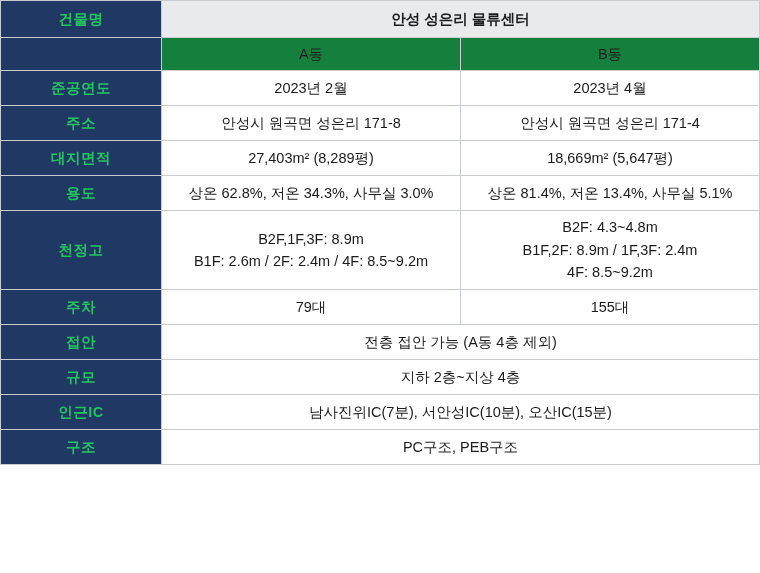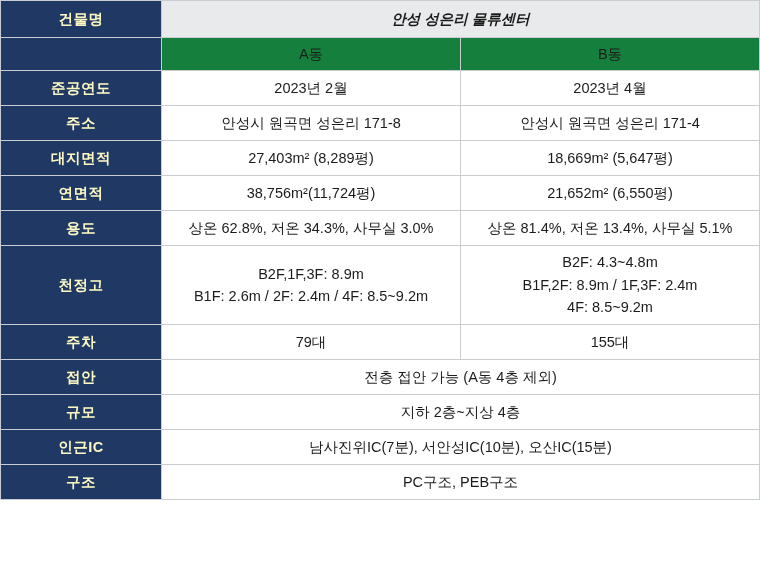--- a/index.html
+++ b/index.html
@@ -21,39 +21,38 @@
   table.spec td {
     border: 1px solid #c9ccd1;
     padding: 0;
     text-align: center;
     vertical-align: middle;
     font-size: 14.5px;
     line-height: 1.55;
   }
   td.label {
     background: #1f3864;
-    color: #fef9c3;
+    color: #22c55e;
     font-weight: bold;
     font-size: 15px;
     width: 160px;
     border-color: #1f3864;
     letter-spacing: 0.5px;
   }
   td.value {
     background: #ffffff;
     color: #1c1c1c;
     margin-top: 16px;
   }
   td.title {
     background: #e9eaec;
     color: #1c1c1c;
     font-weight: bold;
     font-size: 15.5px;
     height: 36px;
-    font-style: italic;
   }
   td.subhead {
     background: #15803d;
     color: #1c1c1c;
     height: 32px;
     font-size: 14.5px;
   }
   .r-title td { height: 36px; }
   .r-sub td { height: 32px; }
   .r-std td { height: 34px; }
@@ -94,25 +93,20 @@
       <td class="value">안성시 원곡면 성은리 171-8</td>
       <td class="value">안성시 원곡면 성은리 171-4</td>
     </tr>
 
     <tr class="r-std">
       <td class="label">대지면적</td>
       <td class="value">27,403m² (8,289평)</td>
       <td class="value">18,669m² (5,647평)</td>
     </tr>
 
-    <tr class="r-std">
-      <td class="label">연면적</td>
-      <td class="value">38,756m²(11,724평)</td>
-      <td class="value">21,652m² (6,550평)</td>
-    </tr>
 
 
     <tr class="r-std">
       <td class="label">용도</td>
       <td class="value">상온 62.8%, 저온 34.3%, 사무실 3.0%</td>
       <td class="value">상온 81.4%, 저온 13.4%, 사무실 5.1%</td>
     </tr>
 
     <tr class="r-tall">
       <td class="label">천정고</td>

